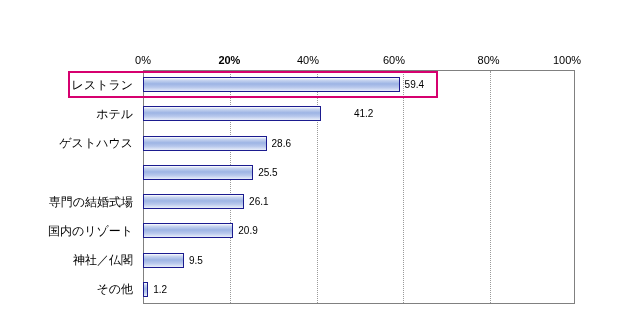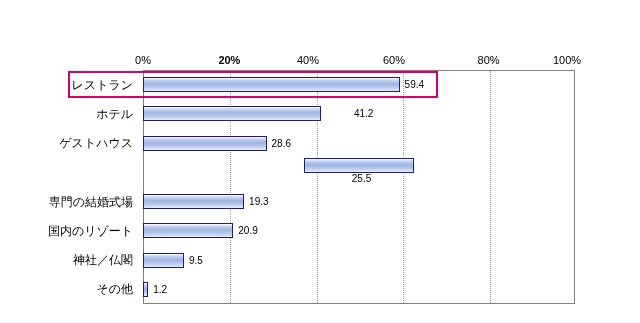--- a/index.html
+++ b/index.html
@@ -150,27 +150,27 @@
         <span class="bar-value">59.4</span>
       </div>
       <div class="row" style="top: 29.25px; height: 29.25px; gap: 28px;">
         <div class="bar" style="width: 177.984px;"></div>
         <span class="bar-value">41.2</span>
       </div>
       <div class="row" style="top: 58.5px; height: 29.25px;">
         <div class="bar" style="width: 123.552px;"></div>
         <span class="bar-value">28.6</span>
       </div>
-      <div class="row" style="top: 87.75px; height: 29.25px; flex-direction: column;">
+      <div class="row" style="top: 87.75px; height: 29.25px;">
         <div class="bar" style="width: 110.16px;"></div>
         <span class="bar-value">25.5</span>
       </div>
       <div class="row" style="top: 117px; height: 29.25px;">
         <div class="bar" style="width: 101.088px;"></div>
-        <span class="bar-value">19.3</span>
+        <span class="bar-value">26.1</span>
       </div>
       <div class="row" style="top: 146.25px; height: 29.25px;">
         <div class="bar" style="width: 90.288px;"></div>
         <span class="bar-value">20.9</span>
       </div>
       <div class="row" style="top: 175.5px; height: 29.25px;">
         <div class="bar" style="width: 41.04px;"></div>
         <span class="bar-value">9.5</span>
       </div>
       <div class="row" style="top: 204.75px; height: 29.25px;">

